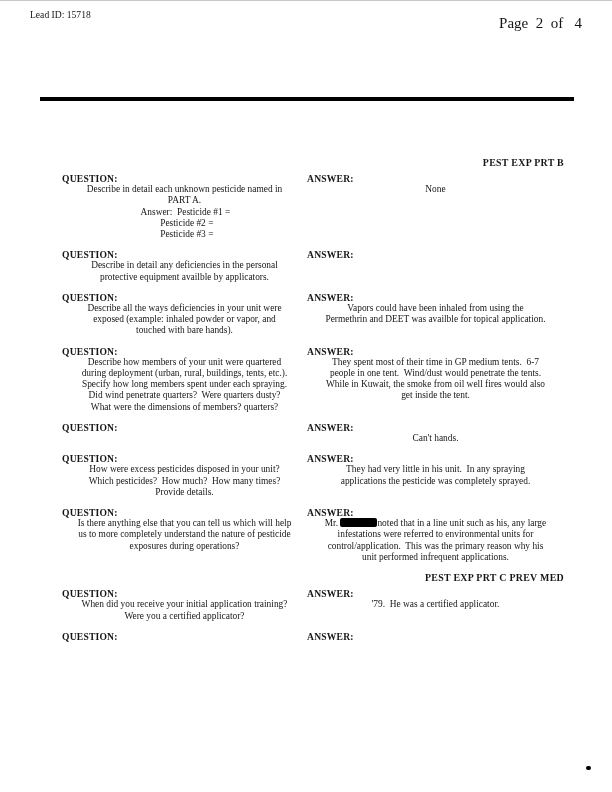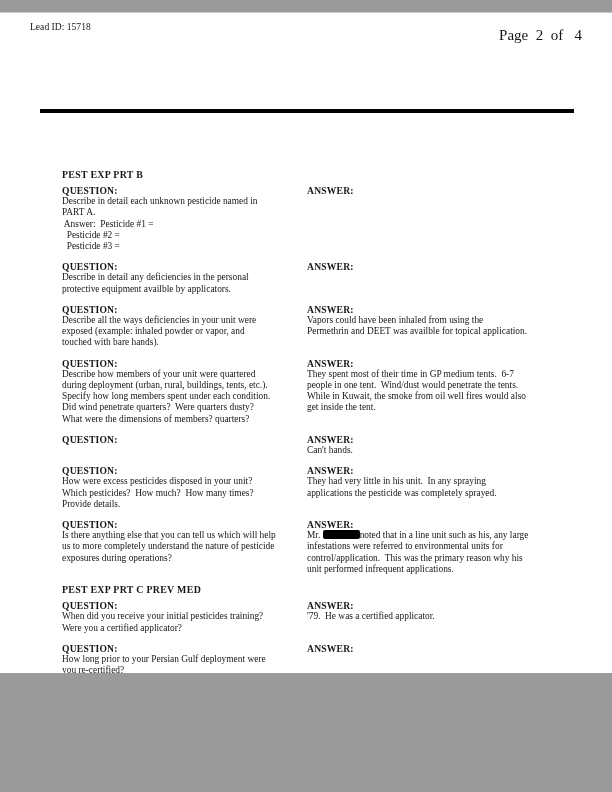--- a/index.html
+++ b/index.html
@@ -1,20 +1,20 @@
 <!DOCTYPE html>
 <html><head>
 <meta charset="utf-8">
 <style>
   * { margin:0; padding:0; box-sizing:border-box; }
   html, body { background:#9a9a9a; }
   .page {
     position:relative;
-    width:612px; height:661px;
-    margin:12px auto;
+    width:612px; height:792px;
+    margin:0 auto;
     background:#ffffff;
     color:#161616;
     font-family:"Liberation Serif","DejaVu Serif",serif;
     overflow:hidden;
   }
   .scan-edge { position:absolute; top:0; left:0; width:612px; height:1px; background:#c9c9c9; }
   .lead-id {
     position:absolute; left:30px; top:9px;
     font-size:9.6px; white-space:pre;
   }
@@ -24,32 +24,32 @@
   }
   .rule {
     position:absolute; left:40px; top:97px;
     width:534px; height:4px; background:#000;
   }
   .content {
     position:absolute; left:62px; top:157px; width:502px;
   }
   .section-title {
     font-weight:bold; font-size:9.9px; letter-spacing:0.3px;
-    margin-bottom:5px; white-space:pre;
+    margin-bottom:5px; white-space:pre;text-align:right;
   }
   .section-title.part-c { margin-top:1px; }
   .qa-row { display:flex; margin-bottom:9px; }
   .q-col { width:245px; flex:none; }
   .a-col { flex:1; min-width:0; }
   .qa-label {
     font-weight:bold; font-size:9.6px; line-height:11.2px;
     letter-spacing:0.2px; white-space:pre;
   }
   .qa-body {
-    font-size:9.4px; line-height:11.2px; white-space:pre;
+    font-size:9.4px; line-height:11.2px; white-space:pre;text-align:center;
   }
   .redaction {
     display:inline-block;
     width:37px; height:9px;
     background:#000;
     border-radius:2px;
     vertical-align:-1px;
   }
   .artifact-dot {
     position:absolute; left:586px; top:766px;
@@ -75,20 +75,21 @@
       <div class="q-col">
         <div class="qa-label">QUESTION:</div>
         <div class="qa-body">Describe in detail each unknown pesticide named in
 PART A.
  Answer:  Pesticide #1 =
   Pesticide #2 =
   Pesticide #3 =</div>
       </div>
       <div class="a-col">
         <div class="qa-label">ANSWER:</div>
+        <div class="qa-body">None</div>
       </div>
     </div>
 
     <div class="qa-row">
       <div class="q-col">
         <div class="qa-label">QUESTION:</div>
         <div class="qa-body">Describe in detail any deficiencies in the personal
 protective equipment availble by applicators.</div>
       </div>
       <div class="a-col">
@@ -108,21 +109,21 @@
         <div class="qa-body">Vapors could have been inhaled from using the
 Permethrin and DEET was availble for topical application.</div>
       </div>
     </div>
 
     <div class="qa-row">
       <div class="q-col">
         <div class="qa-label">QUESTION:</div>
         <div class="qa-body">Describe how members of your unit were quartered
 during deployment (urban, rural, buildings, tents, etc.).
-Specify how long members spent under each condition.
+Specify how long members spent under each spraying.
 Did wind penetrate quarters?  Were quarters dusty?
 What were the dimensions of members? quarters?</div>
       </div>
       <div class="a-col">
         <div class="qa-label">ANSWER:</div>
         <div class="qa-body">They spent most of their time in GP medium tents.  6-7
 people in one tent.  Wind/dust would penetrate the tents.
 While in Kuwait, the smoke from oil well fires would also
 get inside the tent.</div>
       </div>
@@ -166,34 +167,32 @@
 control/application.  This was the primary reason why his
 unit performed infrequent applications.</span></div>
       </div>
     </div>
 
     <div class="section-title part-c">PEST EXP PRT C PREV MED</div>
 
     <div class="qa-row">
       <div class="q-col">
         <div class="qa-label">QUESTION:</div>
-        <div class="qa-body">When did you receive your initial pesticides training?
+        <div class="qa-body">When did you receive your initial application training?
 Were you a certified applicator?</div>
       </div>
       <div class="a-col">
         <div class="qa-label">ANSWER:</div>
         <div class="qa-body">'79.  He was a certified applicator.</div>
       </div>
     </div>
 
     <div class="qa-row">
       <div class="q-col">
         <div class="qa-label">QUESTION:</div>
-        <div class="qa-body">How long prior to your Persian Gulf deployment were
-you re-certified?</div>
       </div>
       <div class="a-col">
         <div class="qa-label">ANSWER:</div>
       </div>
     </div>
 
   </div>
 
   <div class="artifact-dot"></div>
 </div>

